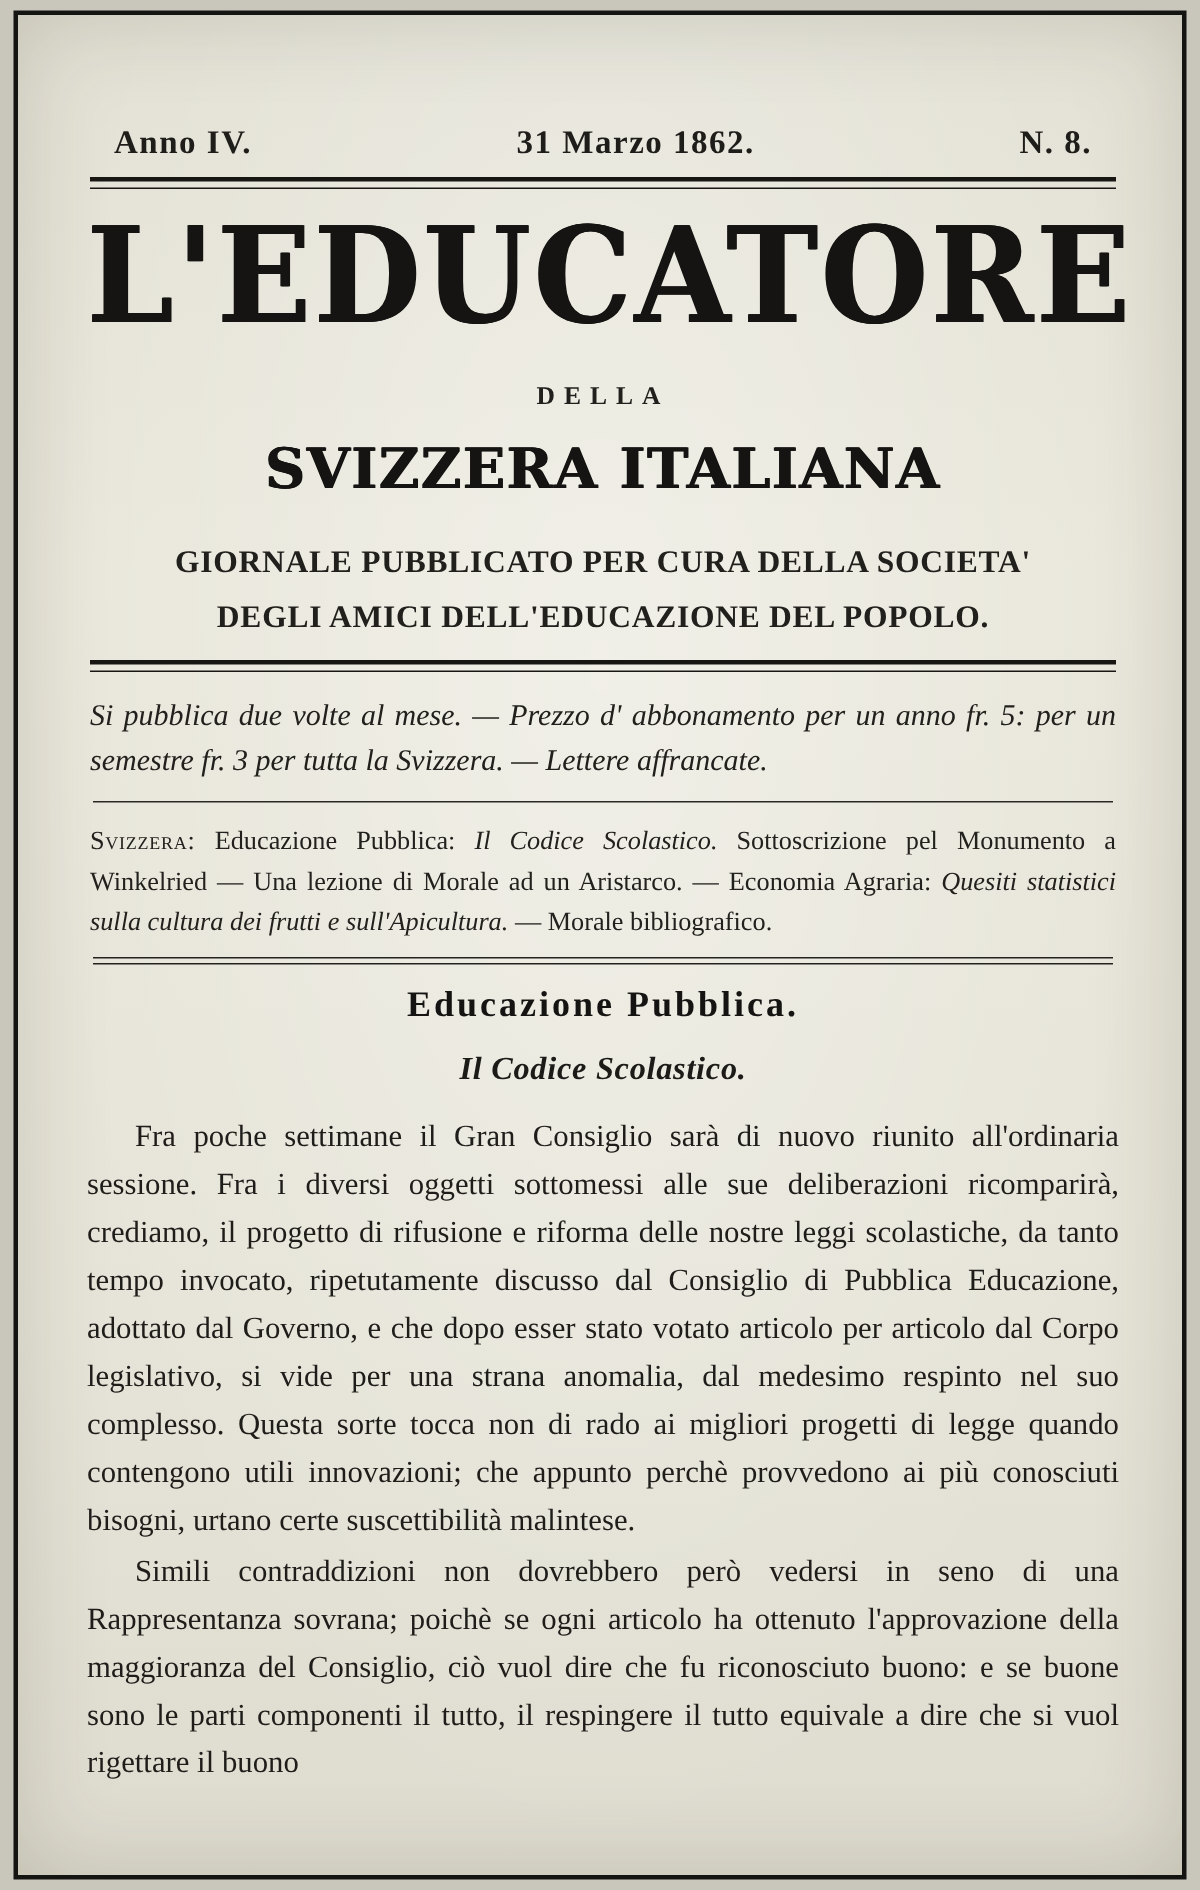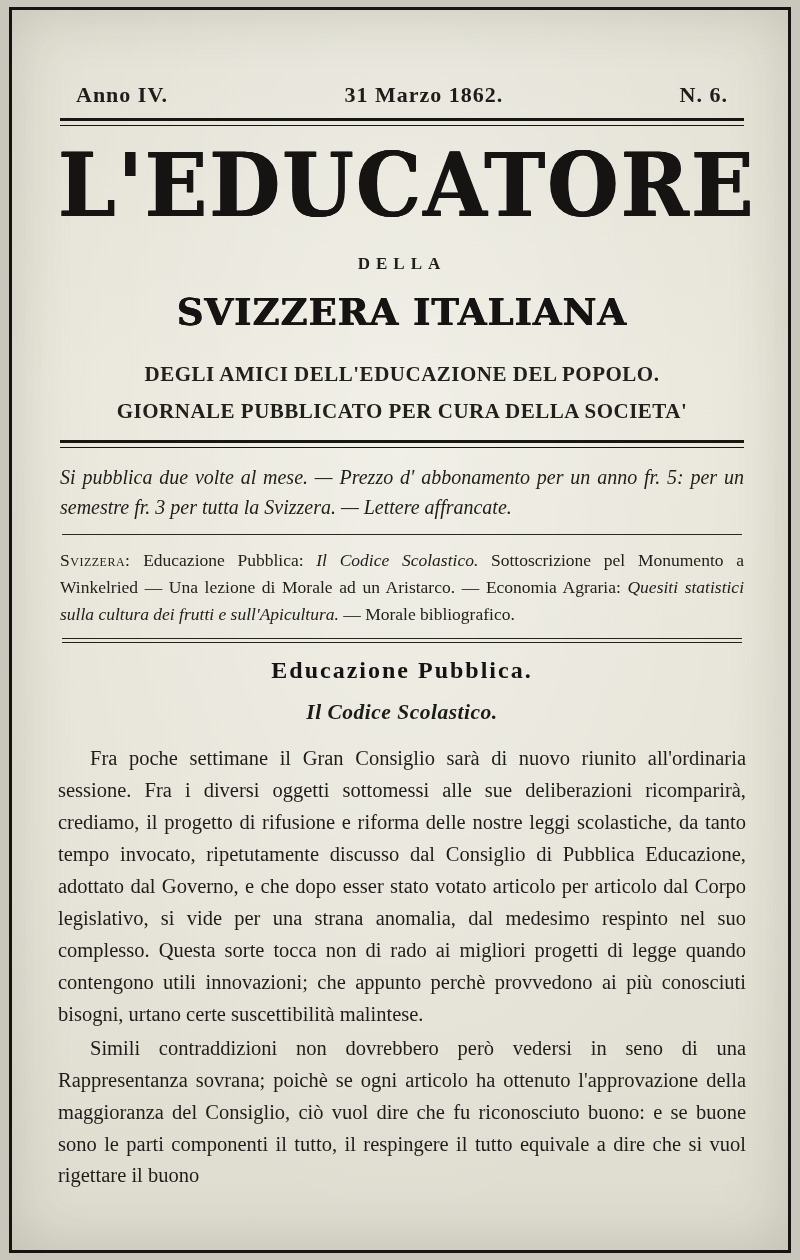--- a/index.html
+++ b/index.html
@@ -136,34 +136,34 @@
   }
 </style>
 </head>
 <body>
 
 <div class="page">
 
   <div class="issue-row">
     <span>Anno IV.</span>
     <span>31 Marzo 1862.</span>
-    <span>N. 6.</span>
+    <span>N. 8.</span>
   </div>
 
   <div class="rule-double-heavy"></div>
 
   <div class="masthead-title">L'EDUCATORE</div>
 
   <div class="masthead-della">DELLA</div>
 
   <div class="masthead-subtitle">SVIZZERA ITALIANA</div>
 
   <div class="publisher">
+    <div>GIORNALE PUBBLICATO PER CURA DELLA SOCIETA'</div>
     <div>DEGLI AMICI DELL'EDUCAZIONE DEL POPOLO.</div>
-    <div>GIORNALE PUBBLICATO PER CURA DELLA SOCIETA'</div>
   </div>
 
   <div class="rule-double-heavy"></div>
 
   <p class="notice">Si pubblica due volte al mese. — Prezzo d' abbonamento per un anno fr. 5: per un semestre fr. 3 per tutta la Svizzera. — Lettere affrancate.</p>
 
   <div class="rule-single"></div>
 
   <p class="sommario"><span class="sc">Svizzera:</span><span> Educazione Pubblica: </span><span class="it">Il Codice Scolastico.</span><span> Sottoscrizione pel Monumento a Winkelried — Una lezione di Morale ad un Aristarco. — Economia Agraria: </span><span class="it">Quesiti statistici sulla cultura dei frutti e sull'Apicultura.</span><span> — Morale bibliografico.</span></p>
 

